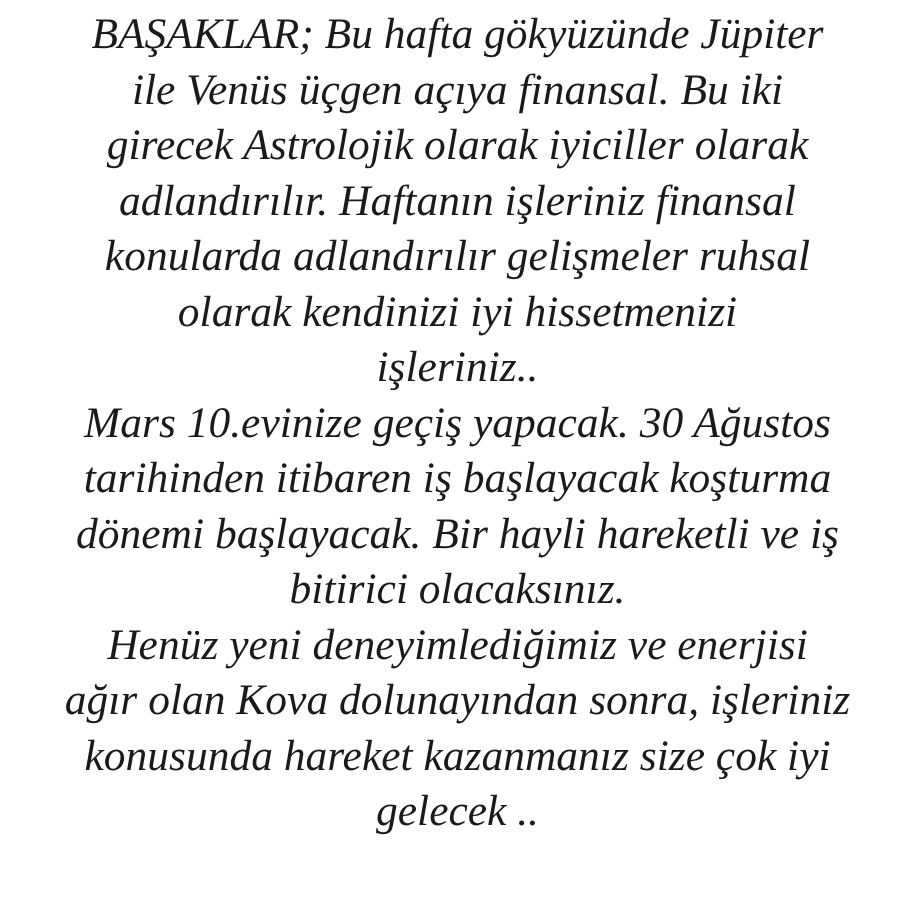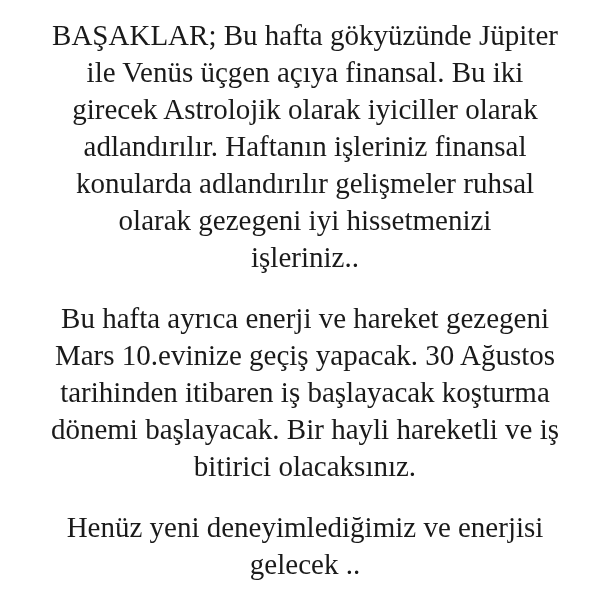--- a/index.html
+++ b/index.html
@@ -16,48 +16,50 @@
   .card {
     box-sizing: border-box;
     width: 610px;
     height: 602px;
     padding: 5px 4px;
     display: flex;
     flex-direction: column;
     justify-content: flex-start;
   }
   .paragraph {
-    margin: 12px;
+    margin: 0;
+    font-style: italic;
   }
   .line {
     color: var(--fg, #1a1a1a);
     font-size: 29px;
     line-height: 37px;
     text-align: center;
     white-space: nowrap;
     letter-spacing: 0px;
   }
 </style>
 </head>
 <body>
 
 <div class="card">
     <div class="paragraph">
       <div class="line">BAŞAKLAR; Bu hafta gökyüzünde Jüpiter</div>
       <div class="line">ile Venüs üçgen açıya finansal. Bu iki</div>
       <div class="line">girecek Astrolojik olarak iyiciller olarak</div>
       <div class="line">adlandırılır. Haftanın işleriniz finansal</div>
       <div class="line">konularda adlandırılır gelişmeler ruhsal</div>
-      <div class="line">olarak gezegeni iyi hissetmenizi</div>
+      <div class="line">olarak kendinizi iyi hissetmenizi</div>
       <div class="line">işleriniz..</div>
     </div>
     <div class="paragraph">
-      <div class="line">Bu hafta ayrıca enerji ve hareket gezegeni</div>
       <div class="line">Mars 10.evinize geçiş yapacak. 30 Ağustos</div>
       <div class="line">tarihinden itibaren iş başlayacak koşturma</div>
       <div class="line">dönemi başlayacak. Bir hayli hareketli ve iş</div>
       <div class="line">bitirici olacaksınız.</div>
     </div>
     <div class="paragraph">
       <div class="line">Henüz yeni deneyimlediğimiz ve enerjisi</div>
+      <div class="line">ağır olan Kova dolunayından sonra, işleriniz</div>
+      <div class="line">konusunda hareket kazanmanız size çok iyi</div>
       <div class="line">gelecek ..</div>
     </div>
   </div>
 
 </body></html>

